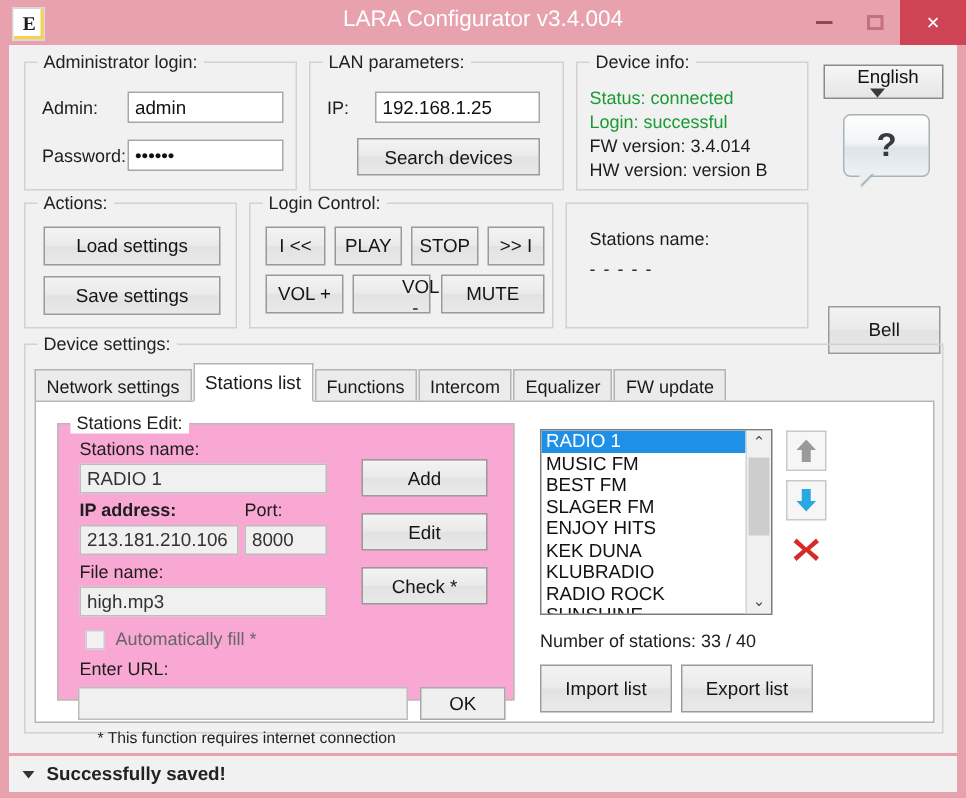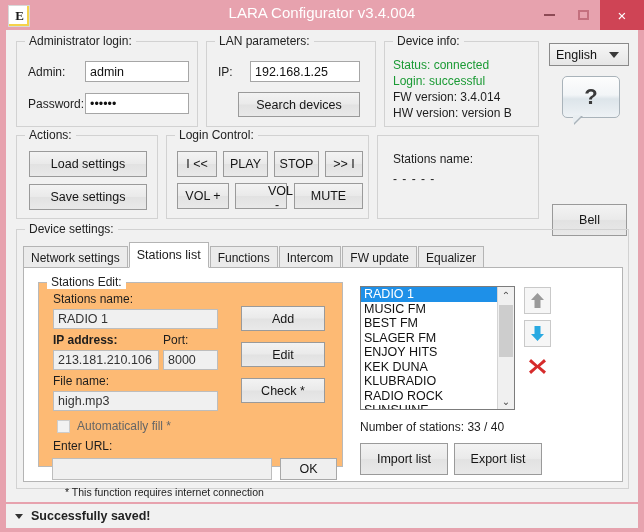--- a/index.html
+++ b/index.html
@@ -213,21 +213,21 @@
     </div>
 
     <div class="group" style="left:378px;top:11px;width:155px;height:86px;">
       <div class="legend">Device info:</div>
       <div class="lbl green" style="position:absolute;left:8px;top:16px;">Status: connected</div>
       <div class="lbl green" style="position:absolute;left:8px;top:32px;">Login: successful</div>
       <div class="lbl" style="position:absolute;left:8px;top:48px;">FW version: 3.4.014</div>
       <div class="lbl" style="position:absolute;left:8px;top:64px;">HW version: version B</div>
     </div>
 
-    <div class="selwrap" style="left:543px;top:13px;width:80px;height:23px;">
+    <div class="selwrap" style="left:543px;top:13px;width:80px;height:23px;flex-direction:column;">
       <div class="selval">English</div>
       <div class="caret"></div>
     </div>
 
     <div class="helpbtn" style="left:556px;top:46px;">
       <div class="bub">
         <span>?</span>
       </div>
       <div class="tail"></div>
     </div>
@@ -267,30 +267,30 @@
           <div class="tab active">
             <span>Stations list</span>
           </div>
           <div class="tab">
             <span>Functions</span>
           </div>
           <div class="tab">
             <span>Intercom</span>
           </div>
           <div class="tab">
+            <span>Equalizer</span>
+          </div>
+          <div class="tab">
             <span>FW update</span>
           </div>
-          <div class="tab">
-            <span>Equalizer</span>
-          </div>
         </div>
 
         <div class="tabpage">
 
-          <div class="group" style="left:14px;top:14px;width:305px;height:185px;border-color:#b9b9b9;background:#fdba74;">
+          <div class="group" style="left:14px;top:14px;width:305px;height:185px;border-color:#b9b9b9;background:#f9a8d4;">
             <div class="legend" style="background:#ffffff;">Stations Edit:</div>
 
             <div class="lbl" style="position:absolute;left:14px;top:9px;">Stations name:</div>
             <input class="tb dim" style="left: 14px; top: 26px; width: 165px; height: 20px;" value="RADIO 1">
 
             <div class="lbl" style="position:absolute;left:14px;top:50px;font-weight:bold;">IP address:</div>
             <div class="lbl" style="position:absolute;left:124px;top:50px;">Port:</div>
             <input class="tb dim" style="left: 14px; top: 67px; width: 106px; height: 20px;" value="213.181.210.106">
             <input class="tb dim" style="left: 124px; top: 67px; width: 55px; height: 20px;" value="8000">
 

